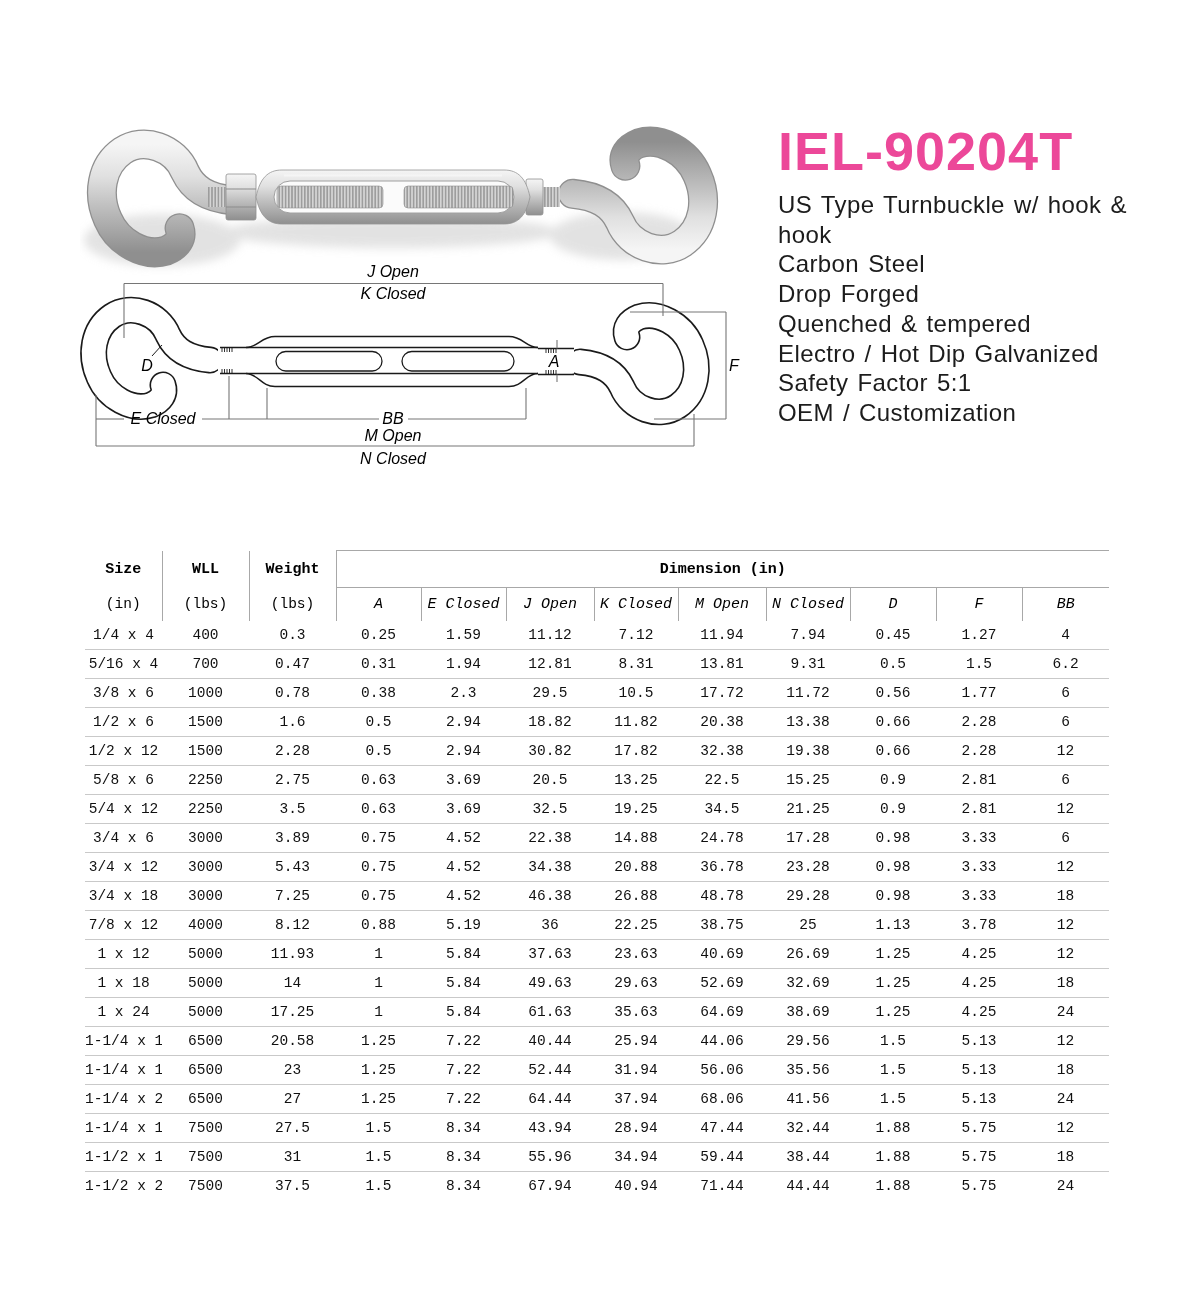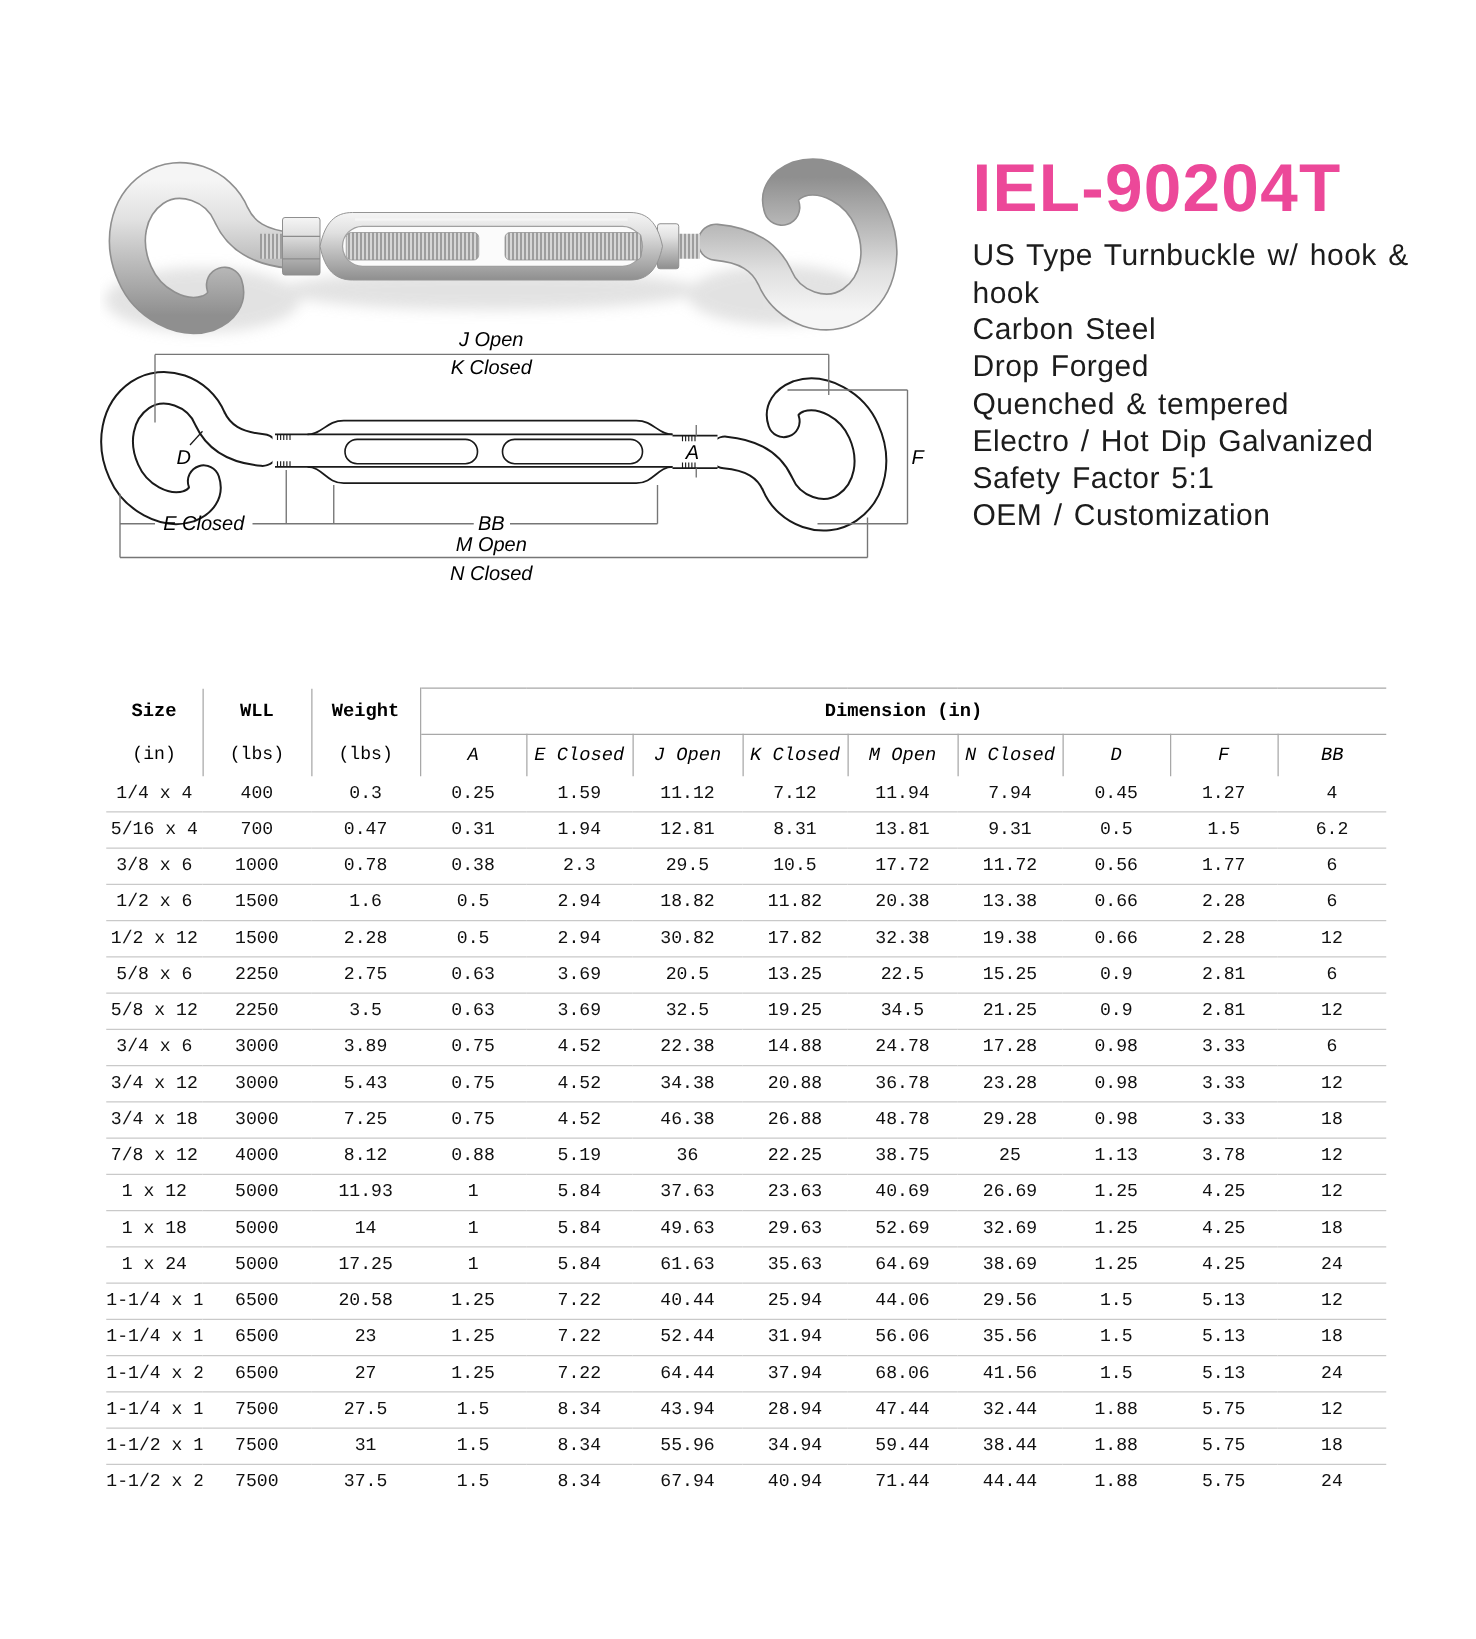--- a/index.html
+++ b/index.html
@@ -318,21 +318,21 @@
             <td>3.69</td>
             <td>20.5</td>
             <td>13.25</td>
             <td>22.5</td>
             <td>15.25</td>
             <td>0.9</td>
             <td>2.81</td>
             <td>6</td>
           </tr>
           <tr>
-            <td>5/8 x 12</td>
+            <td>5/4 x 12</td>
             <td>2250</td>
             <td>3.5</td>
             <td>0.63</td>
             <td>3.69</td>
             <td>32.5</td>
             <td>19.25</td>
             <td>34.5</td>
             <td>21.25</td>
             <td>0.9</td>
             <td>2.81</td>

